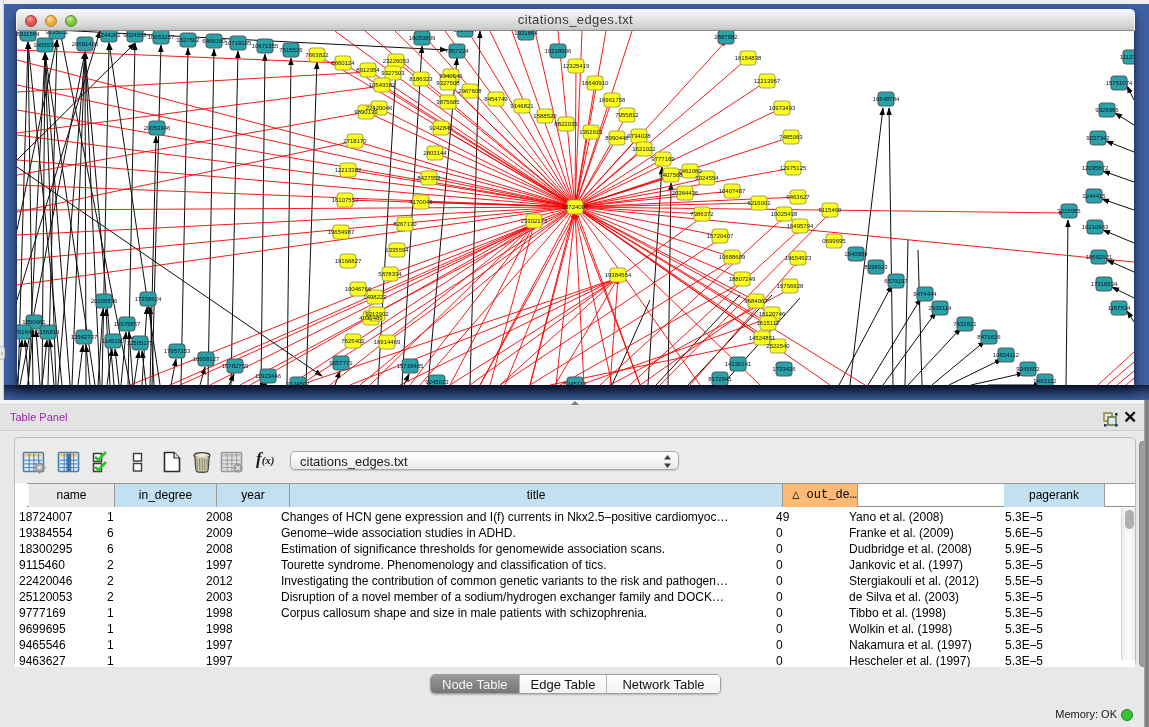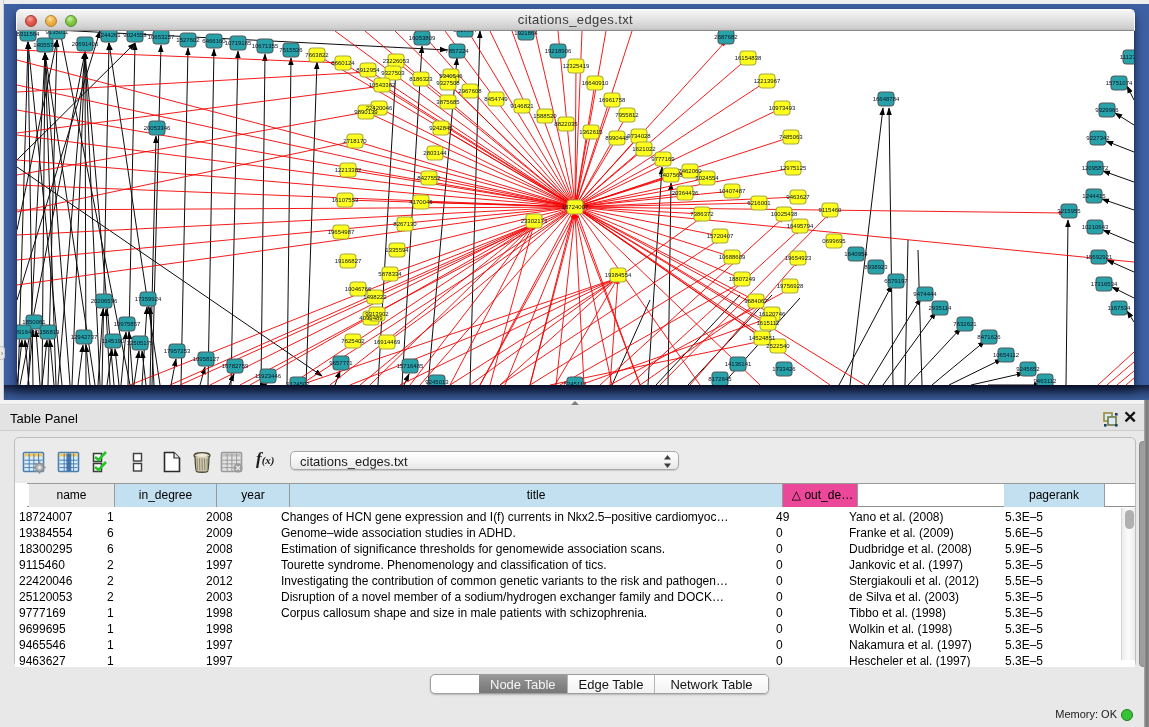--- a/index.html
+++ b/index.html
@@ -14,42 +14,42 @@
 #titletext { position:absolute; left:0; top:2px; width:100%; text-align:center; font-size:13px; letter-spacing:0.4px; color:#3a3a3a; }
 .tl { position:absolute; top:15px; width:12px; height:12px; border-radius:50%; }
 #tlr { left:8px; background:radial-gradient(circle at 4px 3px,#f5a79e 0,#e2584c 45%,#c94437 100%); border:1px solid #a83a2f; }
 #tly { left:28px; background:radial-gradient(circle at 4px 3px,#fde3a4 0,#eeb042 45%,#d89a31 100%); border:1px solid #b5832a; }
 #tlg { left:48px; background:radial-gradient(circle at 4px 3px,#cdf0a4 0,#82c944 45%,#63ad33 100%); border:1px solid #56912c; }
 #canvas { position:absolute; left:0; top:21px; width:1117px; height:354px; background:#fff; overflow:hidden; }
 #bottom { position:absolute; left:0; top:400px; width:1149px; height:327px; background:#e8e8e8; }
 #grip { position:absolute; left:0; top:0; width:1149px; height:5px; background:#f4f4f4; border-bottom:1px solid #dadada; }
 #griparrow { position:absolute; left:571px; top:1px; width:0; height:0; border-left:4px solid transparent; border-right:4px solid transparent; border-bottom:4px solid #7d7d7d; }
 #panelhdr { position:absolute; left:0; top:6px; width:1149px; height:25px; background:#e3e3e3; border-bottom:1px solid #cccccc; }
-#panelhdr .t { position:absolute; left:10px; top:5px; font-size:13px; color:#000000; }
+#panelhdr .t { position:absolute; left:10px; top:5px; font-size:11px; color:#a21caf; }
 #floatico { position:absolute; left:1103px; top:6px; }
 #closeico { position:absolute; left:1123px; top:1px; font-size:17px; color:#101010; font-weight:bold; }
 #browser { position:absolute; left:14px; top:37px; width:1122px; height:230px; background:#ebebeb; border:1px solid #bdbdbd; border-radius:5px; }
 #toolbar { position:absolute; left:0; top:10px; width:1120px; height:30px; }
 .tbi { position:absolute; top:2px; }
 #dropdown { position:absolute; left:275px; top:3px; width:389px; height:19px; border:1px solid #a9a9a9; border-radius:5px; background:linear-gradient(180deg,#ffffff 0,#f4f4f4 55%,#e7e7e7 100%); box-shadow:0 1px 1px rgba(0,0,0,0.15); }
 #dropdown .txt { position:absolute; left:9px; top:2px; font-size:13px; color:#1c1c1c; }
 #dropdown svg { position:absolute; right:6px; top:2px; }
 #tablewrap { position:absolute; left:0px; top:45px; width:1120px; height:184px; background:#ffffff; overflow:hidden; }
 #thead { position:absolute; left:12px; top:0; height:24px; width:1120px; border-top:1px solid #9a9a9a; border-bottom:1px solid #8f8f8f; background:#fff; }
 .hc { position:absolute; top:0; height:23px; background:#c3e0f0; border-right:1px solid #9a9a9a; font-size:12px; color:#000; text-align:center; line-height:23px; overflow:hidden; white-space:nowrap; }
 #rows { position:absolute; left:0; top:26px; width:1120px; font-size:12px; color:#000; }
 .r { position:absolute; height:16px; width:1120px; white-space:nowrap; }
 .c { position:absolute; top:0; height:16px; line-height:16px; overflow:hidden; }
 #vsb { position:absolute; left:1106px; top:25px; width:14px; height:152px; background:linear-gradient(90deg,#ececec,#fbfbfb 50%,#ececec); border-left:1px solid #d5d5d5; }
 #vsbthumb { position:absolute; left:3px; top:2px; width:9px; height:19px; border-radius:5px; background:#b0b0b0; }
 #outersb { position:absolute; left:1139px; top:41px; width:10px; height:226px; background:#9e9e9e; border:1px solid #8a8a8a; border-radius:4px; }
 #rightframe { position:absolute; left:1144px; top:0px; width:5px; height:327px; background:linear-gradient(90deg,#a9a9a9,#757575 55%,#919191); }
 #tabs { position:absolute; left:430px; top:274px; height:20px; border:1px solid #9f9f9f; border-radius:5px; overflow:hidden; background:#fff; box-shadow:0 1px 2px rgba(0,0,0,0.22); }
 .tab { display:inline-block; height:20px; line-height:19px; font-size:13px; padding:0 10px; color:#141414; background:linear-gradient(180deg,#ffffff,#f1f1f1); vertical-align:top; }
-.tab.sel { background:linear-gradient(180deg,#9a9a9a 0,#848484 50%,#757575 100%); color:#f5f5f5;margin-left:48px; }
+.tab.sel { background:linear-gradient(180deg,#9a9a9a 0,#848484 50%,#757575 100%); color:#f5f5f5; }
 .tab.mid { border-left:1px solid #b5b5b5; border-right:1px solid #b5b5b5; }
 #memory { position:absolute; left:0; top:308px; width:1117px; text-align:right; font-size:11px; color:#1a1a1a; }
 #memdot { position:absolute; left:1121px; top:309px; width:12px; height:12px; border-radius:50%; background:#35c435; border:1px solid #1d7a1d; }
 </style>
 </head>
 <body>
 <div id="app">
   <div id="desktop">
     <div id="topstrip"></div>
     <div id="shadowband"></div>
@@ -661,21 +661,21 @@
               <path d="M4.5 14 L8 9.5 L1 9.5 Z" fill="#3c3c3c"></path>
             </svg>
           </div>
         </div>
       <div id="tablewrap">
         <div id="thead">
             <div class="hc" style="left:2px;width:86px;background:#e7e7e7;">name</div>
 <div class="hc" style="left:88px;width:102px;background:#c3e0f0;">in_degree</div>
 <div class="hc" style="left:190px;width:73px;background:#c3e0f0;">year</div>
 <div class="hc" style="left:263px;width:493px;background:#c3e0f0;">title</div>
-<div class="hc" style="left:756px;width:75px;background:#ec4899;text-align:center;padding-left:5px;">△ out_de…</div>
+<div class="hc" style="left:756px;width:75px;background:#fdba74;text-align:right;padding-left:5px;font-family:Liberation Mono, monospace;">△ out_de…</div>
 <div class="hc" style="left:977px;width:101px;background:#c3e0f0;">pagerank</div>
           </div>
         <div id="rows">
             <div class="r" style="top:0px">
               <span class="c" style="left:4px;width:82px">18724007</span>
               <span class="c" style="left:92px;width:96px">1</span>
               <span class="c" style="left:191px;width:70px">2008</span>
               <span class="c" style="left:266px;width:488px">Changes of HCN gene expression and I(f) currents in Nkx2.5–positive cardiomyoc…</span>
               <span class="c" style="left:761px;width:68px">49</span>
               <span class="c" style="left:834px;width:140px">Yano et al. (2008)</span>

